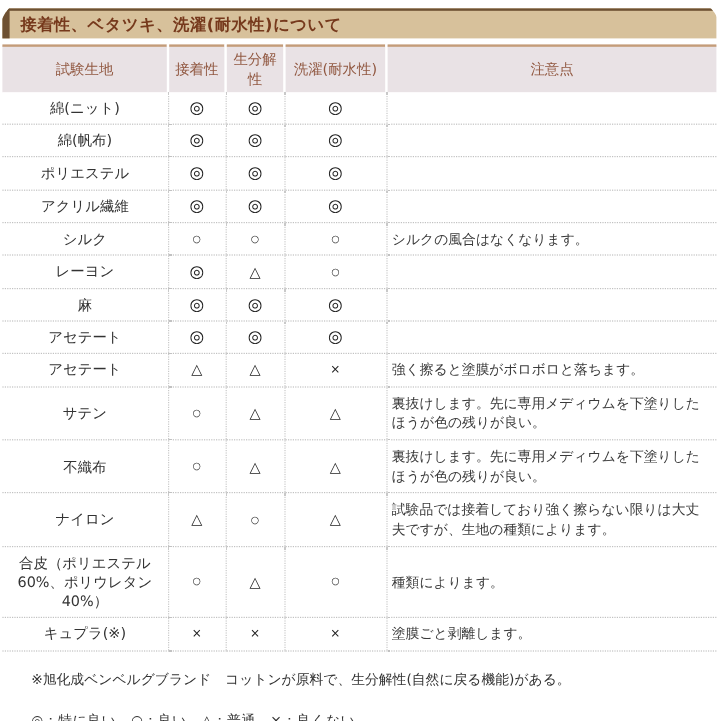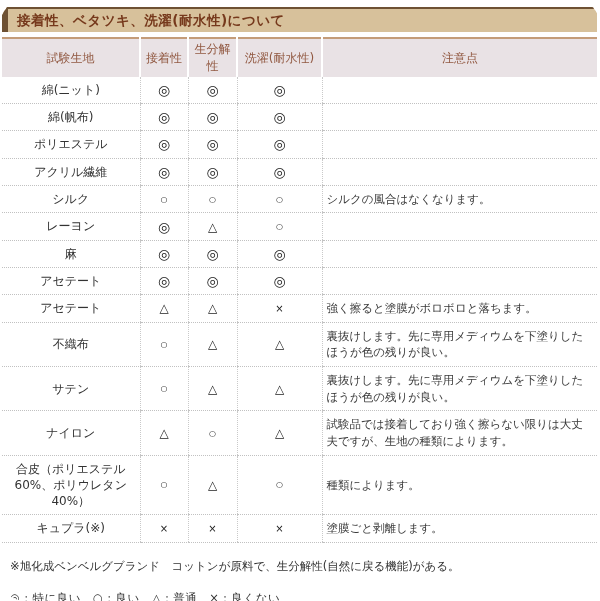--- a/index.html
+++ b/index.html
@@ -84,21 +84,21 @@
     line-height: 1.45;
     font-size: 11.5px;
   }
   .sym-best { font-size: 14px; }
   .sym-good { font-size: 8px;  }
   .sym-fair { font-size: 12px; }
   .sym-poor { font-size: 10px; }
   
   .footnotes { padding-left: 8px; }
   .footnotes p {
-    margin: 0;
+    margin: 16px;
     font-size: 11.5px;
     color: #333;
     line-height: 1.55;
     white-space: nowrap;
   }
   .fn-bemberg { margin-top: 15px !important; }
   .fn-legend  { margin-top: 14px !important; letter-spacing: 0.5px; }
 </style>
 </head>
 <body>
@@ -193,29 +193,29 @@
 
     <tr>
       <td class="c-fabric">アセテート</td>
       <td class="c-sym sym-fair">△</td>
       <td class="c-sym sym-fair">△</td>
       <td class="c-sym sym-poor">×</td>
       <td class="c-note">強く擦ると塗膜がボロボロと落ちます。</td>
     </tr>
 
     <tr>
+      <td class="c-fabric">サテン</td>
+      <td class="c-sym sym-good">○</td>
+      <td class="c-sym sym-fair">△</td>
+      <td class="c-sym sym-fair">△</td>
+      <td class="c-note">裏抜けします。先に専用メディウムを下塗りしたほうが色の残りが良い。</td>
+    </tr>
+
+    <tr>
       <td class="c-fabric">不織布</td>
-      <td class="c-sym sym-good">○</td>
-      <td class="c-sym sym-fair">△</td>
-      <td class="c-sym sym-fair">△</td>
-      <td class="c-note">裏抜けします。先に専用メディウムを下塗りしたほうが色の残りが良い。</td>
-    </tr>
-
-    <tr>
-      <td class="c-fabric">サテン</td>
       <td class="c-sym sym-good">○</td>
       <td class="c-sym sym-fair">△</td>
       <td class="c-sym sym-fair">△</td>
       <td class="c-note">裏抜けします。先に専用メディウムを下塗りしたほうが色の残りが良い。</td>
     </tr>
 
     <tr>
       <td class="c-fabric">ナイロン</td>
       <td class="c-sym sym-fair">△</td>
       <td class="c-sym sym-good">○</td>

